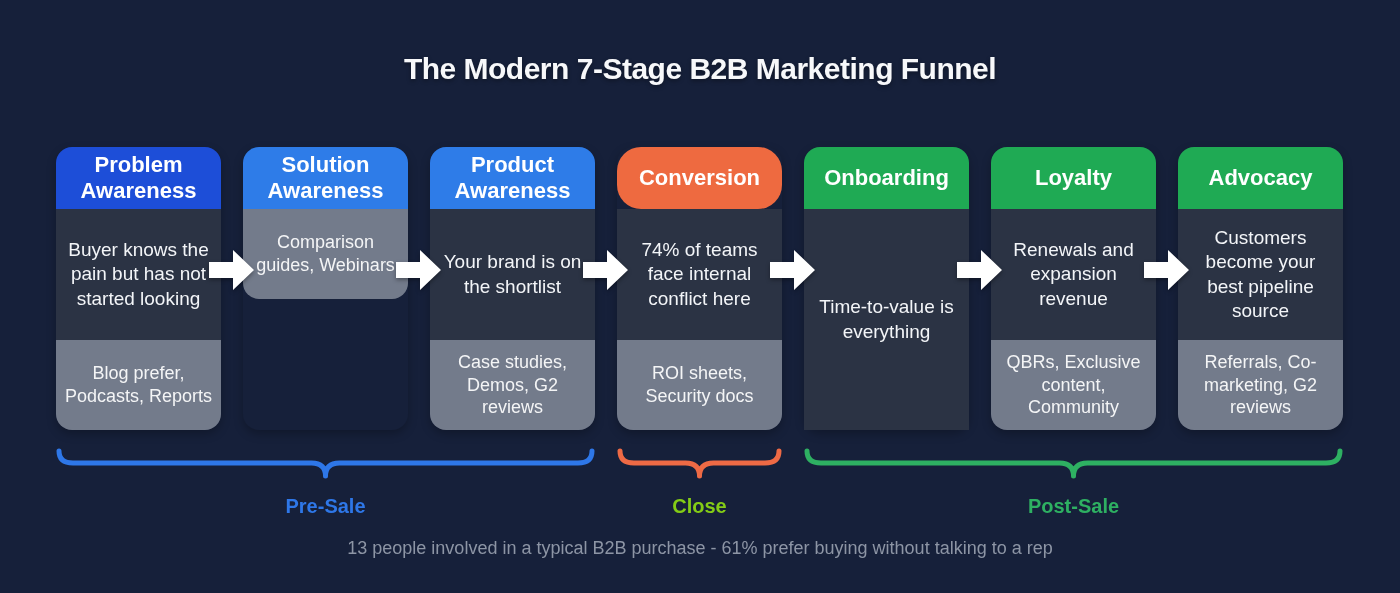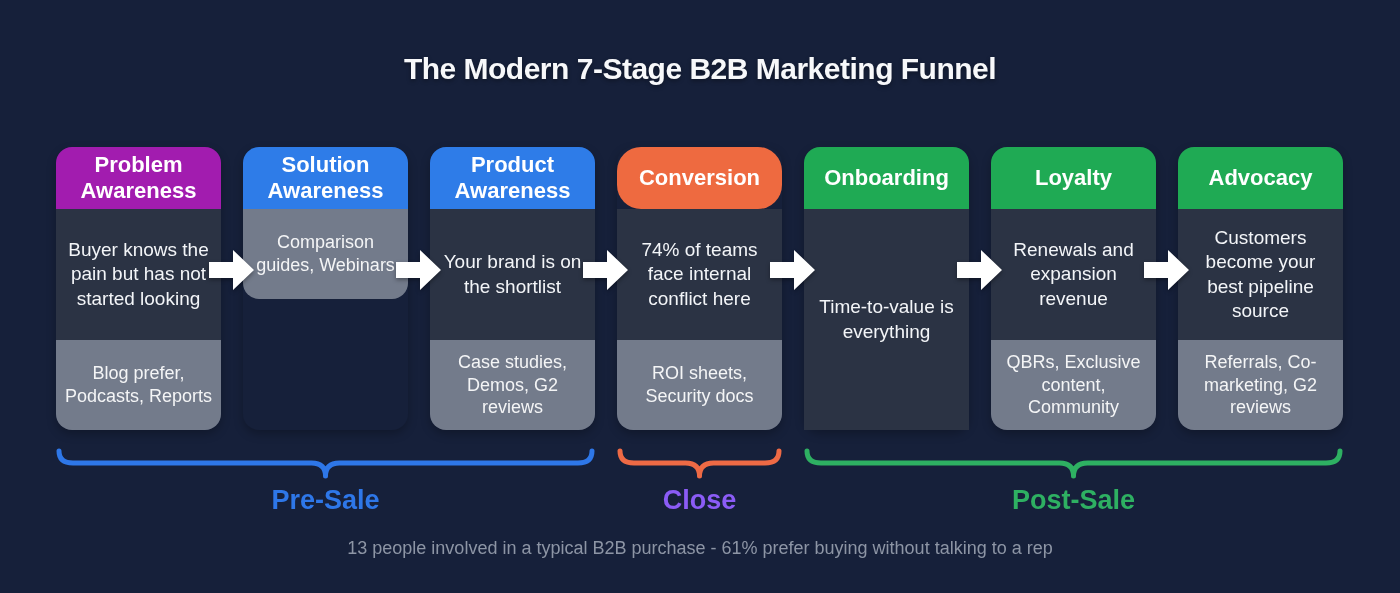--- a/index.html
+++ b/index.html
@@ -30,34 +30,34 @@
   .stage-tactics{
     height:90px;flex:0 0 90px;background:#737b8b;border-radius:0 0 16px 16px;
     display:flex;align-items:center;justify-content:center;text-align:center;
     color:rgba(255,255,255,0.92);font-size:18px;line-height:1.26;
     padding:0 8px;box-sizing:border-box;
   }
   .arrow{position:absolute;right:-34px;top:101px;z-index:5;
          filter:drop-shadow(0 2px 2px rgba(0,0,0,0.35));}
   #groups-row{position:absolute;top:447px;left:56px;display:flex;gap:22px;}
   .group{display:flex;flex-direction:column;align-items:center;}
-  .group-label{font-weight:bold;font-size:27px;margin-top:4px;}
+  .group-label{font-weight:bold;font-size:20px;margin-top:14px;}
   .footnote{
     position:absolute;top:538px;left:0;right:0;text-align:center;
     color:#8d95a5;font-size:18px;
   }
 </style>
 </head>
 <body>
 
 <div class="canvas">
   <h1 class="title">The Modern 7-Stage B2B Marketing Funnel</h1>
   <div id="stages-row">
   <div class="stage">
-    <div class="stage-header" style="background: #a21caf;">
+    <div class="stage-header" style="background: #1d4ed8;">
       <span>Problem Awareness</span>
     </div>
     <div class="stage-body">
       <span>Buyer knows the pain but has not started looking</span>
     </div>
     <div class="stage-tactics">
       <span>Blog prefer, Podcasts, Reports</span>
     </div>
   <svg class="arrow" width="46" height="44" viewBox="0 0 46 44" xmlns="http://www.w3.org/2000/svg">
           <polygon points="0,14 24,14 24,2 45,22 24,42 24,30 0,30" fill="#ffffff"></polygon>
@@ -150,21 +150,21 @@
     <svg class="brace" height="34" xmlns="http://www.w3.org/2000/svg" width="539">
       <path fill="none" stroke-width="5" stroke-linecap="round" stroke-linejoin="round" d="M 3 4 Q 3 16 17 16 L 255.5 16 Q 269.5 16 269.5 29 Q 269.5 16 283.5 16 L 522 16 Q 536 16 536 4" stroke="#2e77e8"></path>
     </svg>
     <div class="group-label" style="color: rgb(46, 119, 232);">Pre-Sale</div>
   </div>
 
   <div class="group">
     <svg class="brace" height="34" xmlns="http://www.w3.org/2000/svg" width="165">
       <path fill="none" stroke-width="5" stroke-linecap="round" stroke-linejoin="round" d="M 3 4 Q 3 16 17 16 L 68.5 16 Q 82.5 16 82.5 29 Q 82.5 16 96.5 16 L 148 16 Q 162 16 162 4" stroke="#ee6a45"></path>
     </svg>
-    <div class="group-label" style="color: #8b5cf6;">Close</div>
+    <div class="group-label" style="color: #84cc16;">Close</div>
   </div>
 
   <div class="group">
     <svg class="brace" height="34" xmlns="http://www.w3.org/2000/svg" width="539">
       <path fill="none" stroke-width="5" stroke-linecap="round" stroke-linejoin="round" d="M 3 4 Q 3 16 17 16 L 255.5 16 Q 269.5 16 269.5 29 Q 269.5 16 283.5 16 L 522 16 Q 536 16 536 4" stroke="#2eb062"></path>
     </svg>
     <div class="group-label" style="color: rgb(46, 176, 98);">Post-Sale</div>
   </div>
 </div>
   <div class="footnote">13 people involved in a typical B2B purchase - 61% prefer buying without talking to a rep</div>

